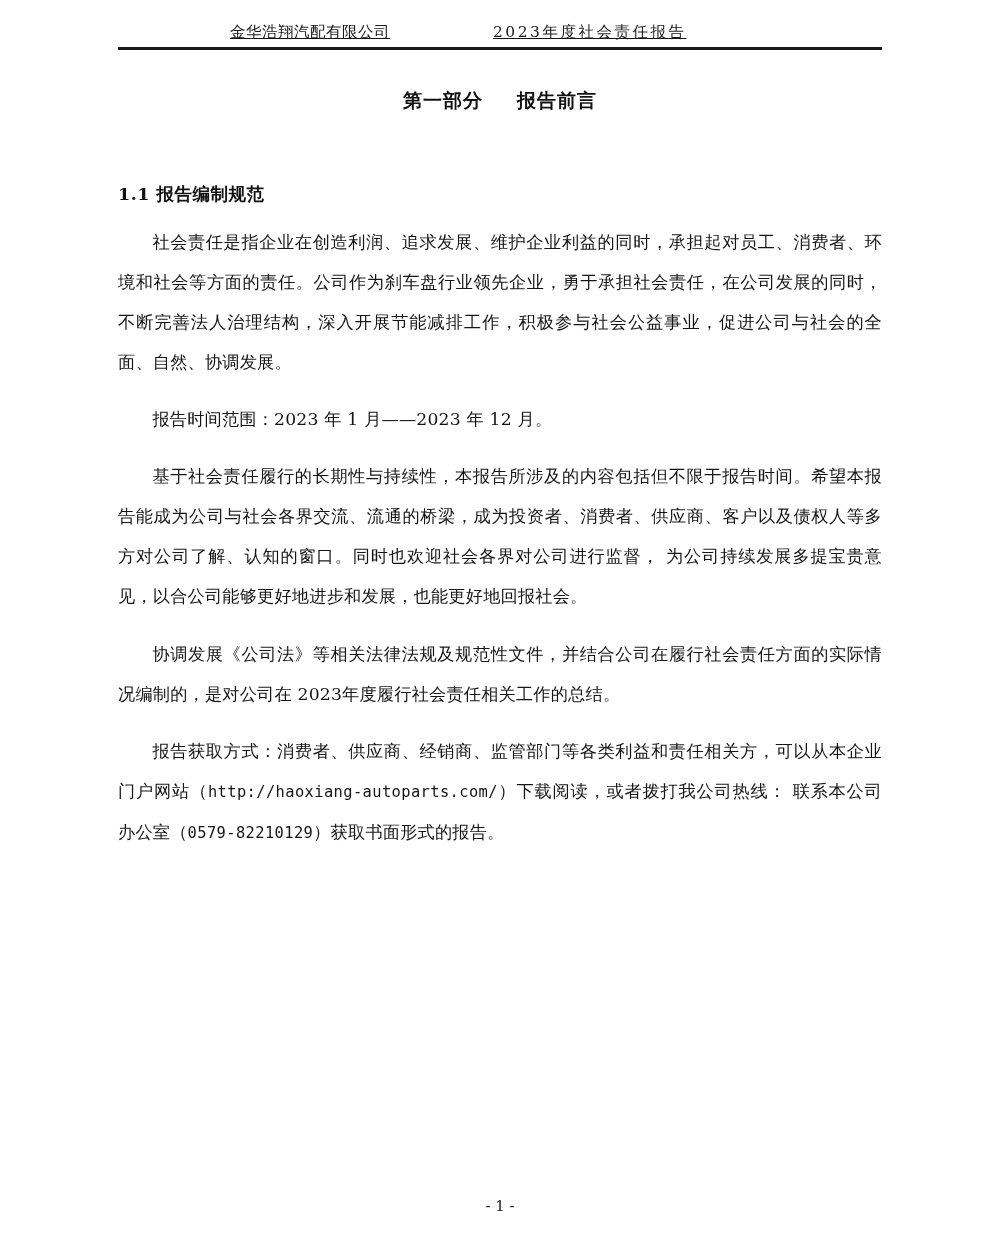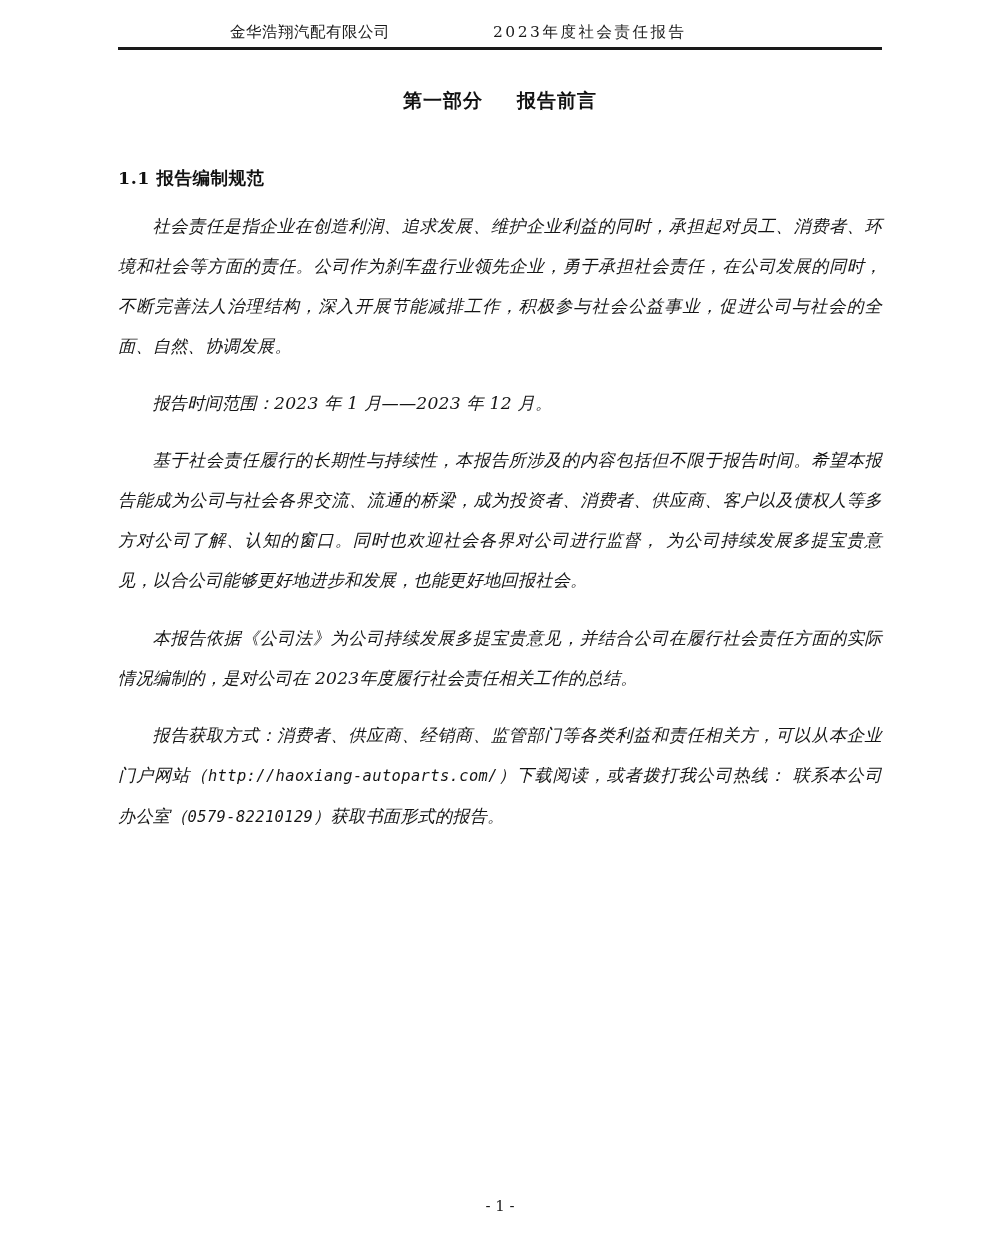--- a/index.html
+++ b/index.html
@@ -22,20 +22,21 @@
     box-sizing: border-box;
     padding: 0 118px;
   }
 
   
   .header {
     position: relative;
     height: 46px;
     padding-top: 22px;
     box-sizing: border-box;
+    text-decoration: underline;
   }
   .header-inner {
     display: flex;
     align-items: baseline;
     justify-content: flex-start;
     font-size: 15.5px;
     letter-spacing: 0.5px;
     padding-left: 112px;
   }
   .header-company {
@@ -67,38 +68,37 @@
     letter-spacing: 1px;
     margin-top: 42px;
     color: #111;
   }
   .doc-title .gap {
     display: inline-block;
     width: 34px;
   }
 
   .section-heading {
-    margin-top: 52px;
+    margin-top: 68px;
     margin-left: 0px;
     font-size: 17.5px;
     font-weight: bold;
     letter-spacing: 0.5px;
     color: #111;
   }
 
   .para {
     margin-top: 16px;
     font-size: 17.2px;
     line-height: 40px;
     text-align: justify;
     text-justify: inter-ideograph;
     text-indent: 2em;
     color: #151515;
     letter-spacing: 0.2px;
-    font-style: italic;
   }
   .para.tight {
     margin-top: 2px;
   }
   .mono {
     font-family: "DejaVu Sans Mono", "Liberation Mono", monospace;
     font-size: 15.4px;
     letter-spacing: 0.4px;
     margin-top: 16px;
   }
@@ -136,19 +136,19 @@
   </div>
 
   <div class="section-heading">1.1 报告编制规范</div>
 
   <p class="para">社会责任是指企业在创造利润、追求发展、维护企业利益的同时，承担起对员工、消费者、环境和社会等方面的责任。公司作为刹车盘行业领先企业，勇于承担社会责任，在公司发展的同时，不断完善法人治理结构，深入开展节能减排工作，积极参与社会公益事业，促进公司与社会的全面、自然、协调发展。</p>
 
   <p class="para tight">报告时间范围：2023 年 1 月——2023 年 12 月。</p>
 
   <p class="para tight">基于社会责任履行的长期性与持续性，本报告所涉及的内容包括但不限于报告时间。希望本报告能成为公司与社会各界交流、流通的桥梁，成为投资者、消费者、供应商、客户以及债权人等多方对公司了解、认知的窗口。同时也欢迎社会各界对公司进行监督， 为公司持续发展多提宝贵意见，以合公司能够更好地进步和发展，也能更好地回报社会。</p>
 
-  <p class="para tight">本报告依据《公司法》为公司持续发展多提宝贵意见，并结合公司在履行社会责任方面的实际情况编制的，是对公司在 2023年度履行社会责任相关工作的总结。</p>
+  <p class="para tight">协调发展《公司法》等相关法律法规及规范性文件，并结合公司在履行社会责任方面的实际情况编制的，是对公司在 2023年度履行社会责任相关工作的总结。</p>
 
   <p class="para tight"><span>报告获取方式：消费者、供应商、经销商、监管部门等各类利益和责任相关方，可以从本企业门户网站（</span><span class="mono">http://haoxiang-autoparts.com/</span><span>）下载阅读，或者拨打我公司热线： 联系本公司办公室（</span><span class="mono">0579-82210129</span><span>）获取书面形式的报告。</span></p>
 
   <div class="footer">- 1 -</div>
 
 </div>
 
 </body></html>

